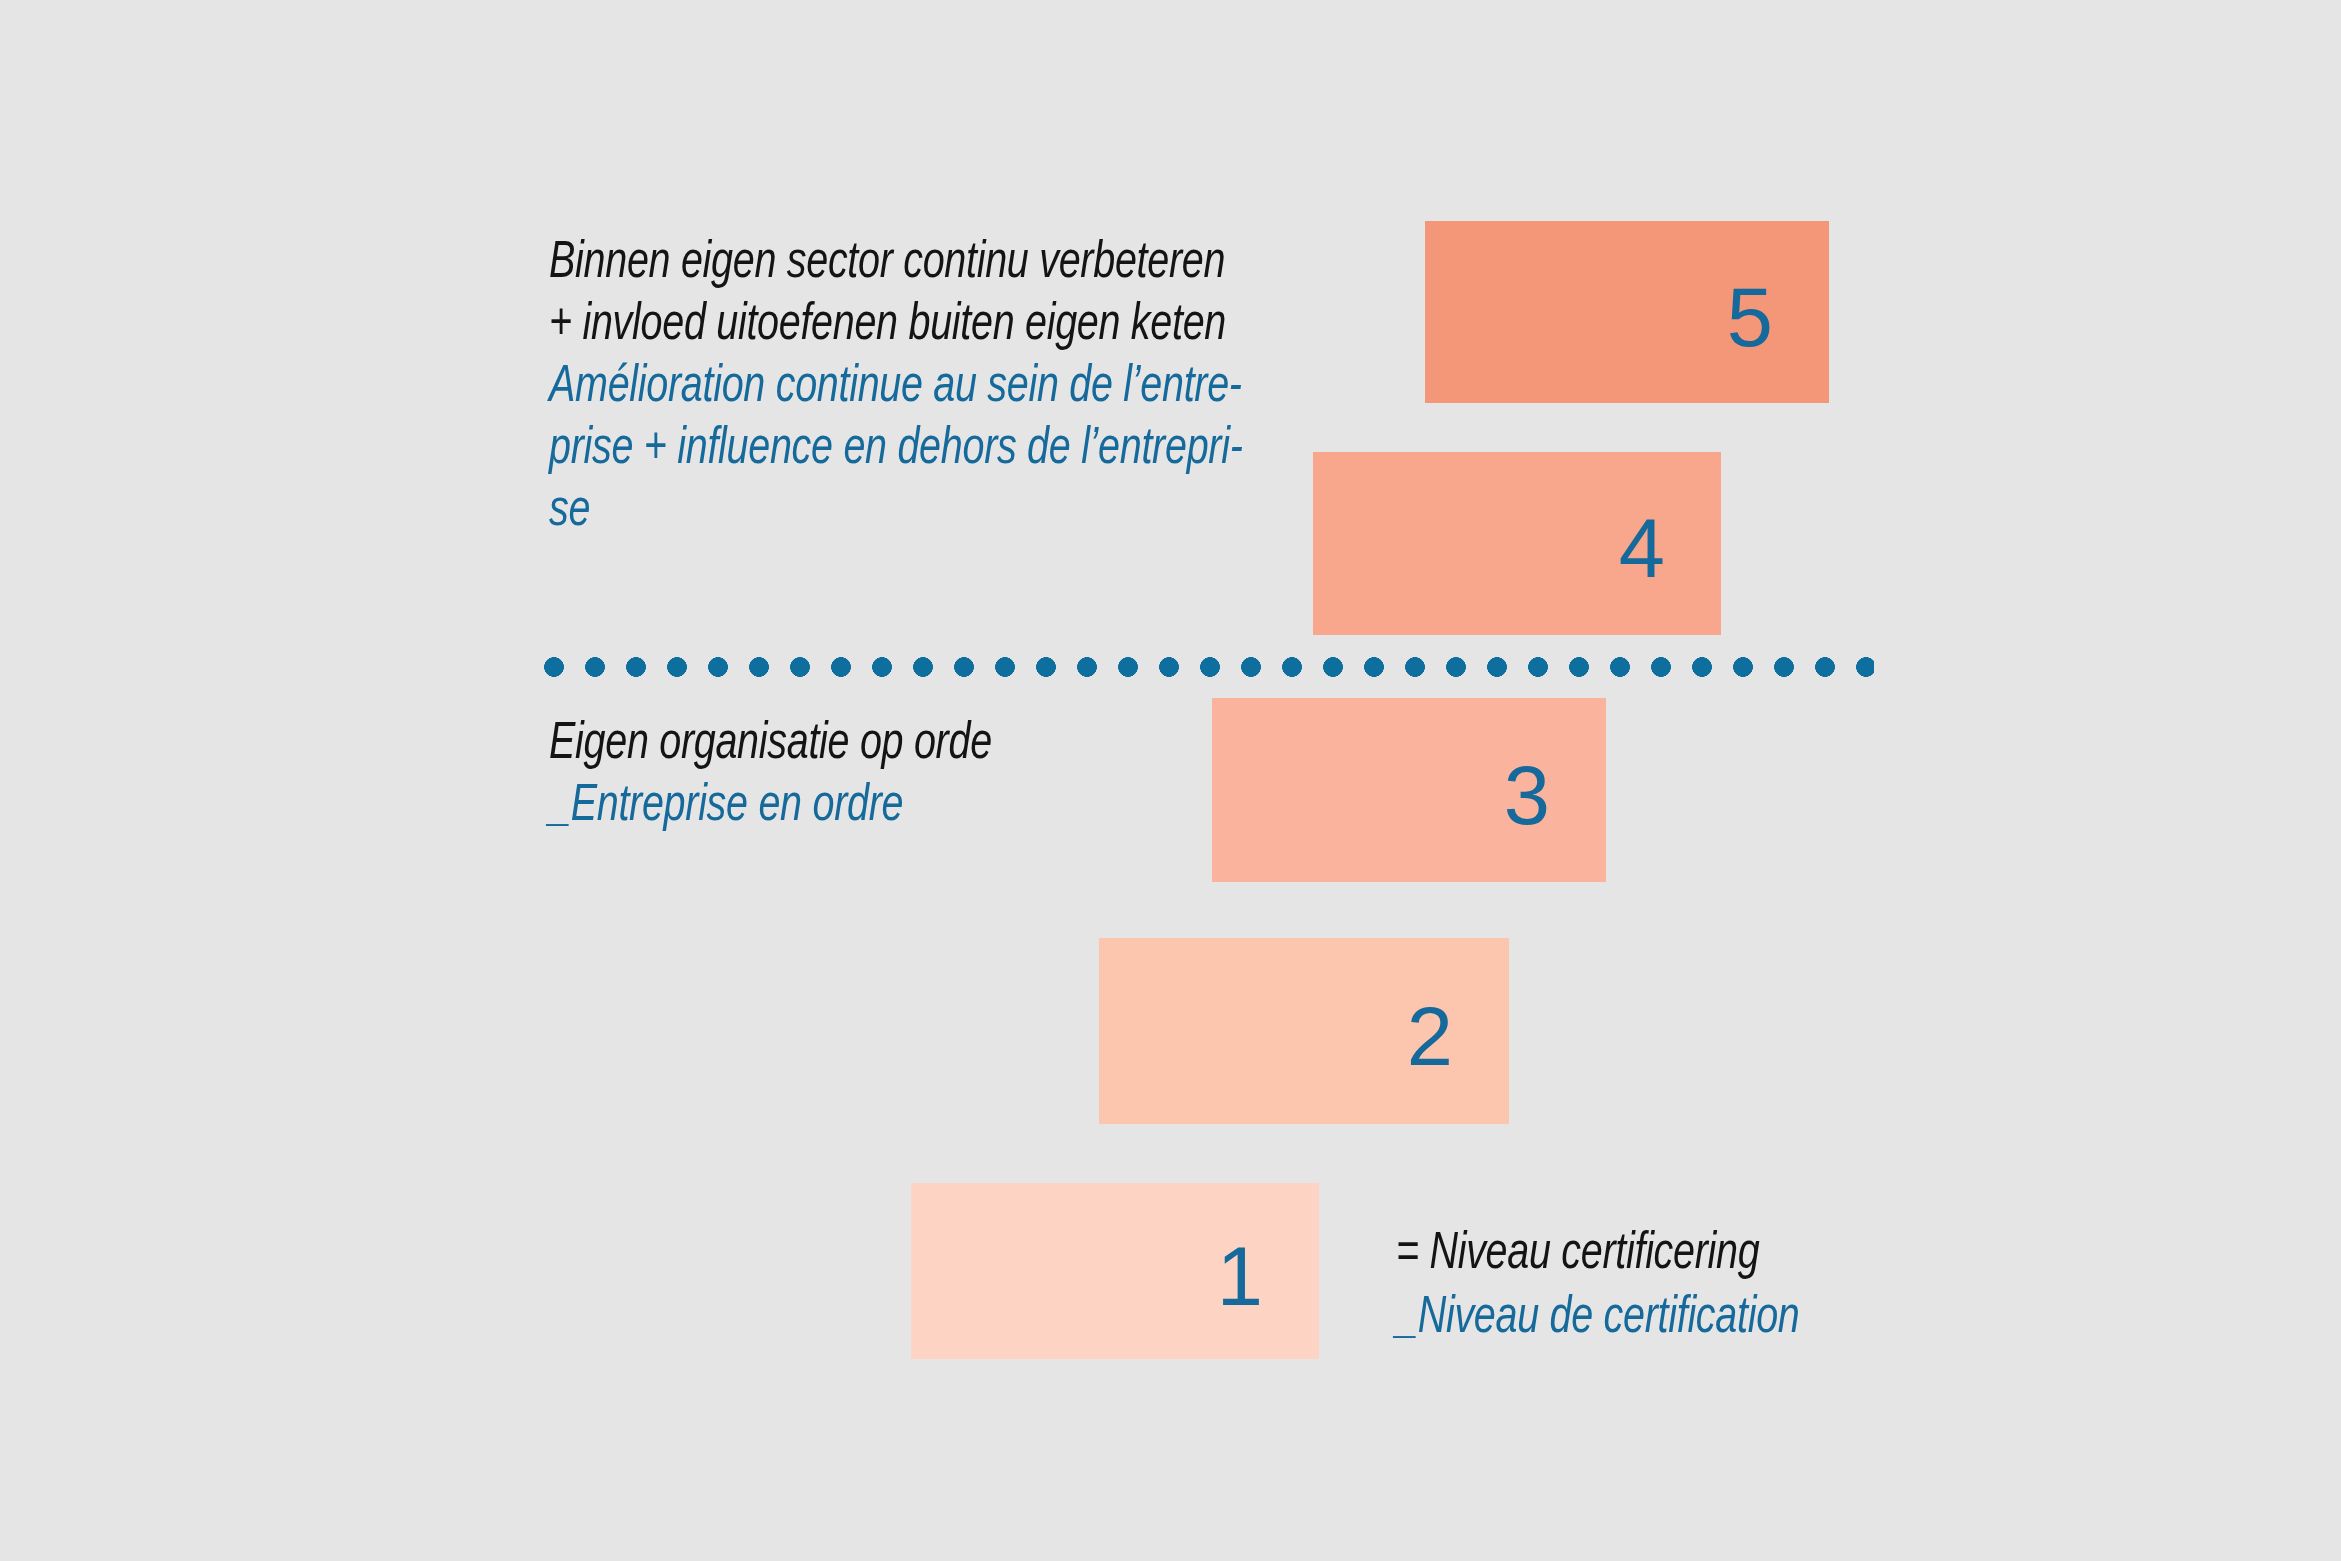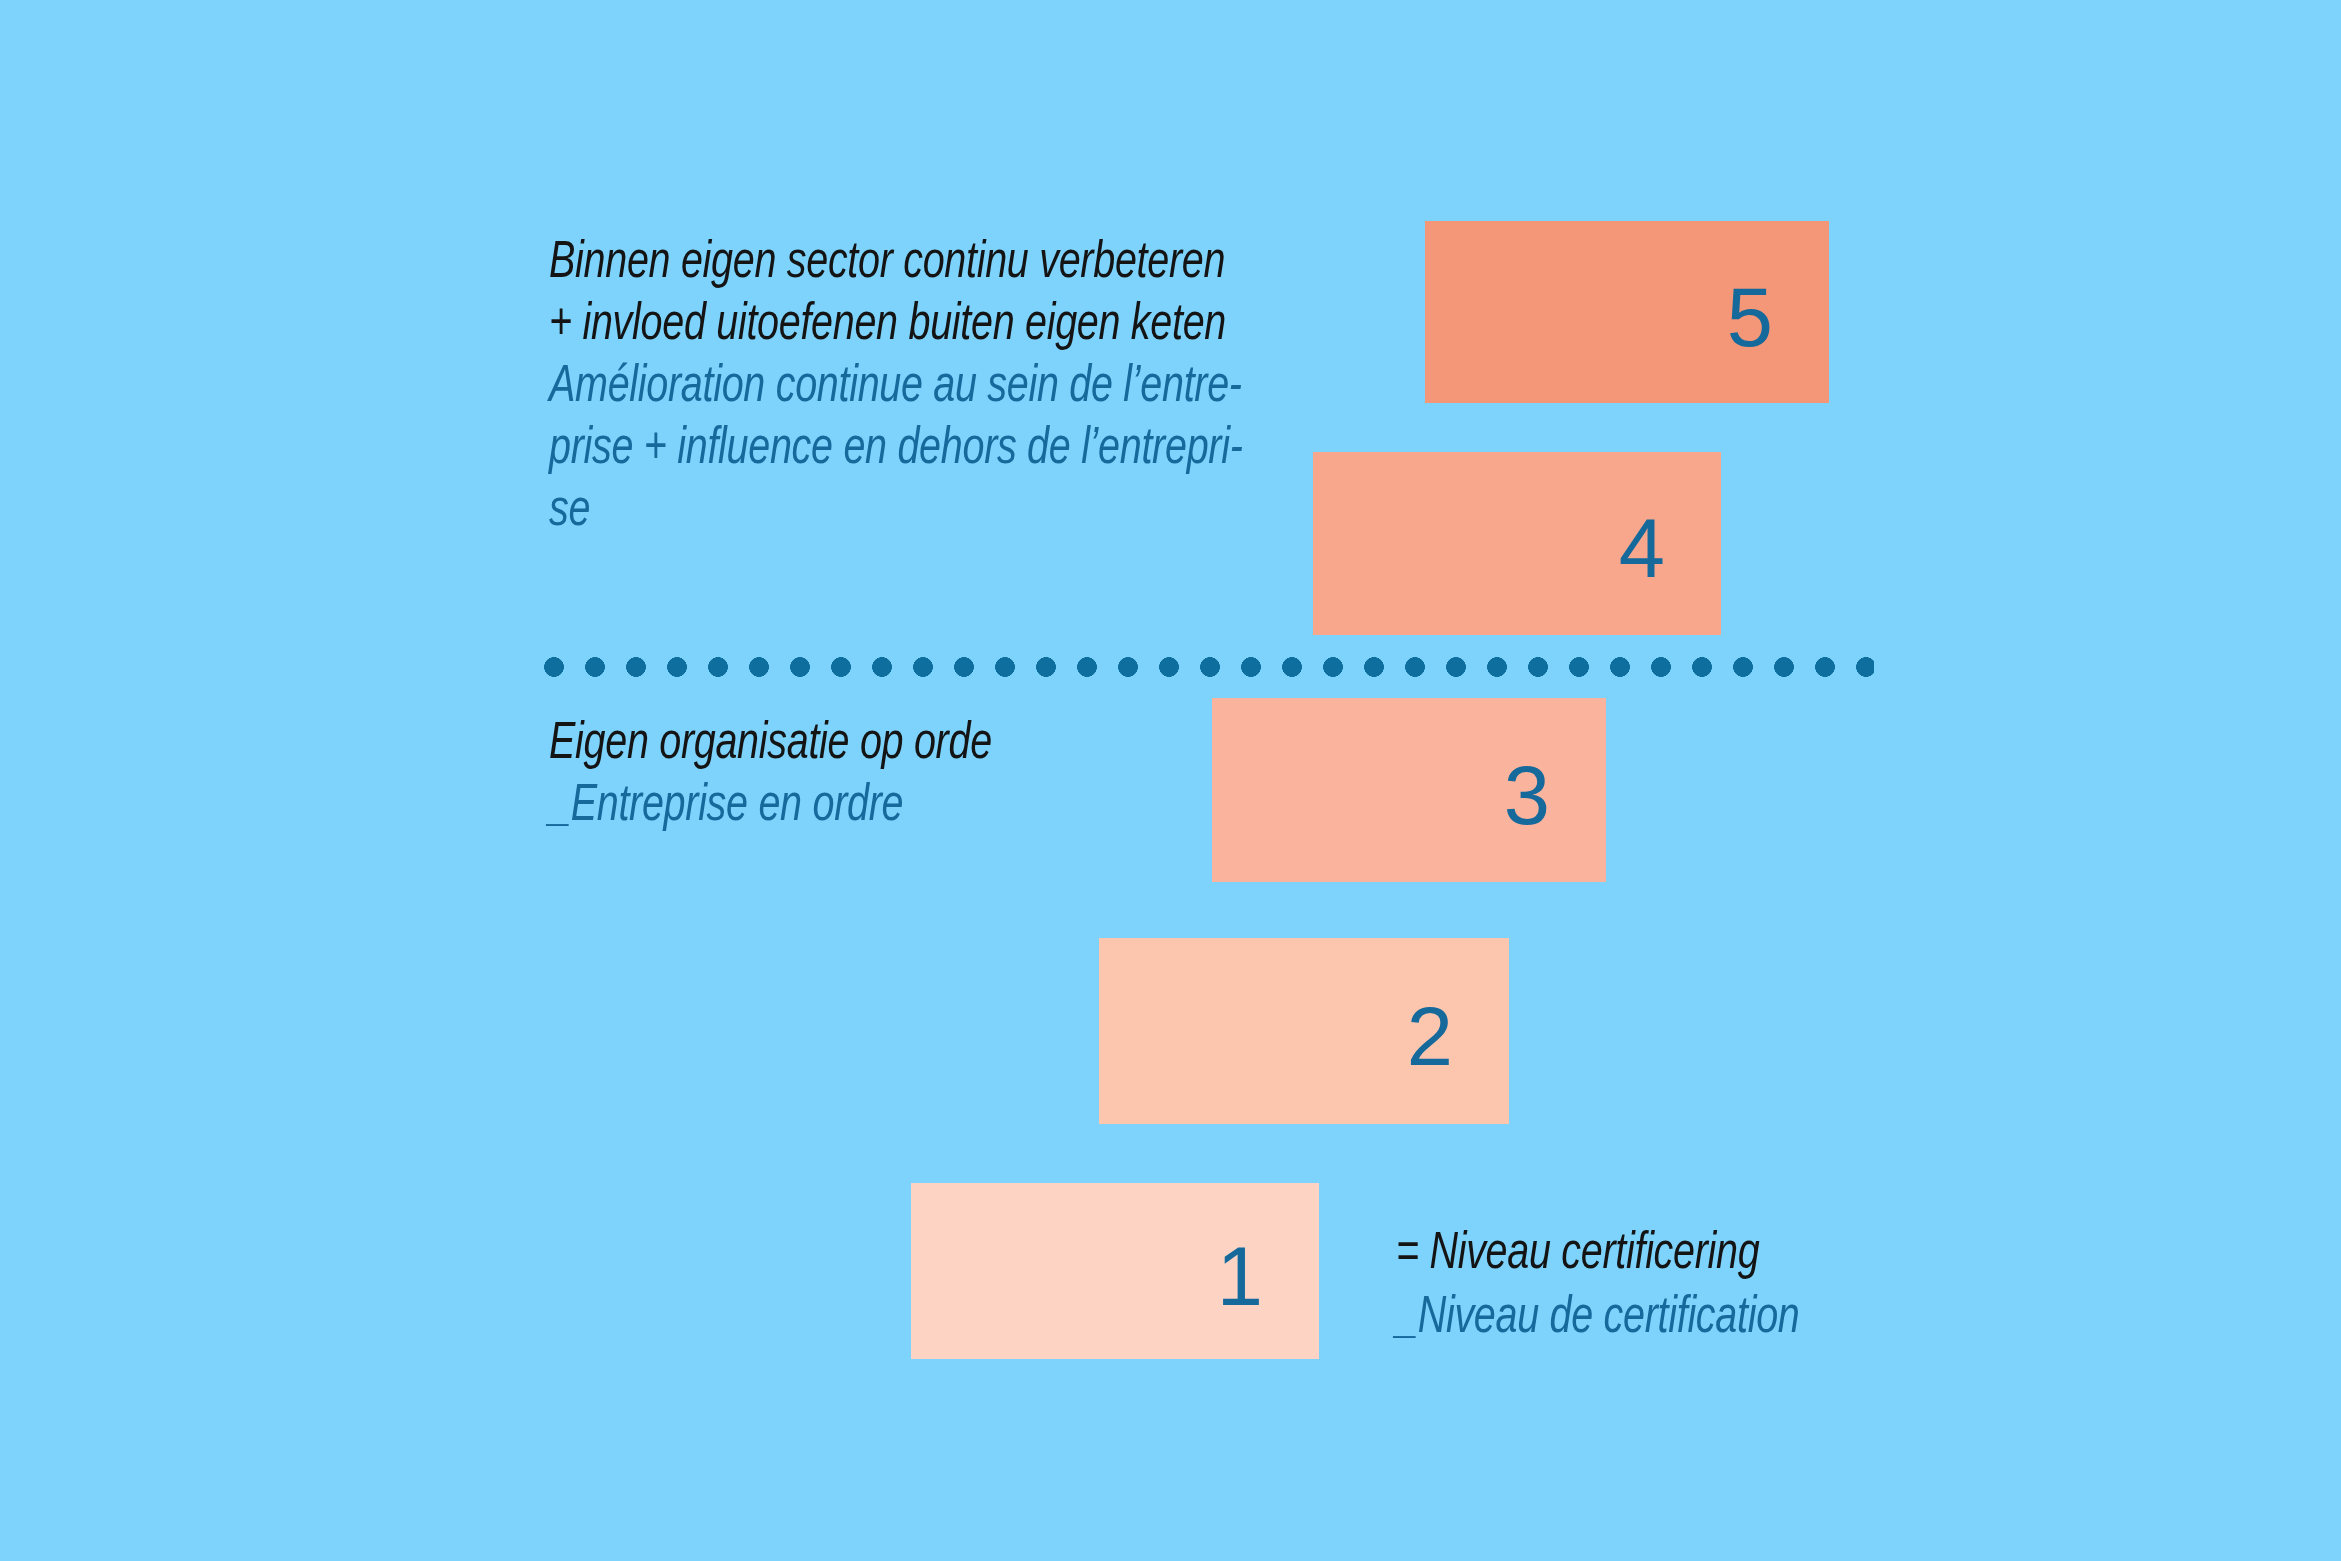--- a/index.html
+++ b/index.html
@@ -57,21 +57,21 @@
   }
   .level-5 { left: 1425px; top: 221px;  width: 404px; height: 182px; }
   .level-4 { left: 1313px; top: 452px;  width: 408px; height: 183px; }
   .level-3 { left: 1212px; top: 698px;  width: 394px; height: 184px; }
   .level-2 { left: 1099px; top: 938px; width: 410px; height: 186px; }
   .level-1 { left: 911px; top: 1183px; width: 408px; height: 176px; }
 </style>
 </head>
 <body>
 
-<div class="canvas" style="background-color: #7dd3fc; padding-left: 8px;">
+<div class="canvas" style="background-color: #e5e5e5; padding-left: 8px;">
 
   <div class="text-block top-label">
     <span class="line nl">Binnen eigen sector continu verbeteren</span>
     <span class="line nl">+ invloed uitoefenen buiten eigen keten</span>
     <span class="line fr">Amélioration continue au sein de l’entre-</span>
     <span class="line fr">prise + influence en dehors de l’entrepri-</span>
     <span class="line fr">se</span>
   </div>
 
   <div class="divider"></div>

